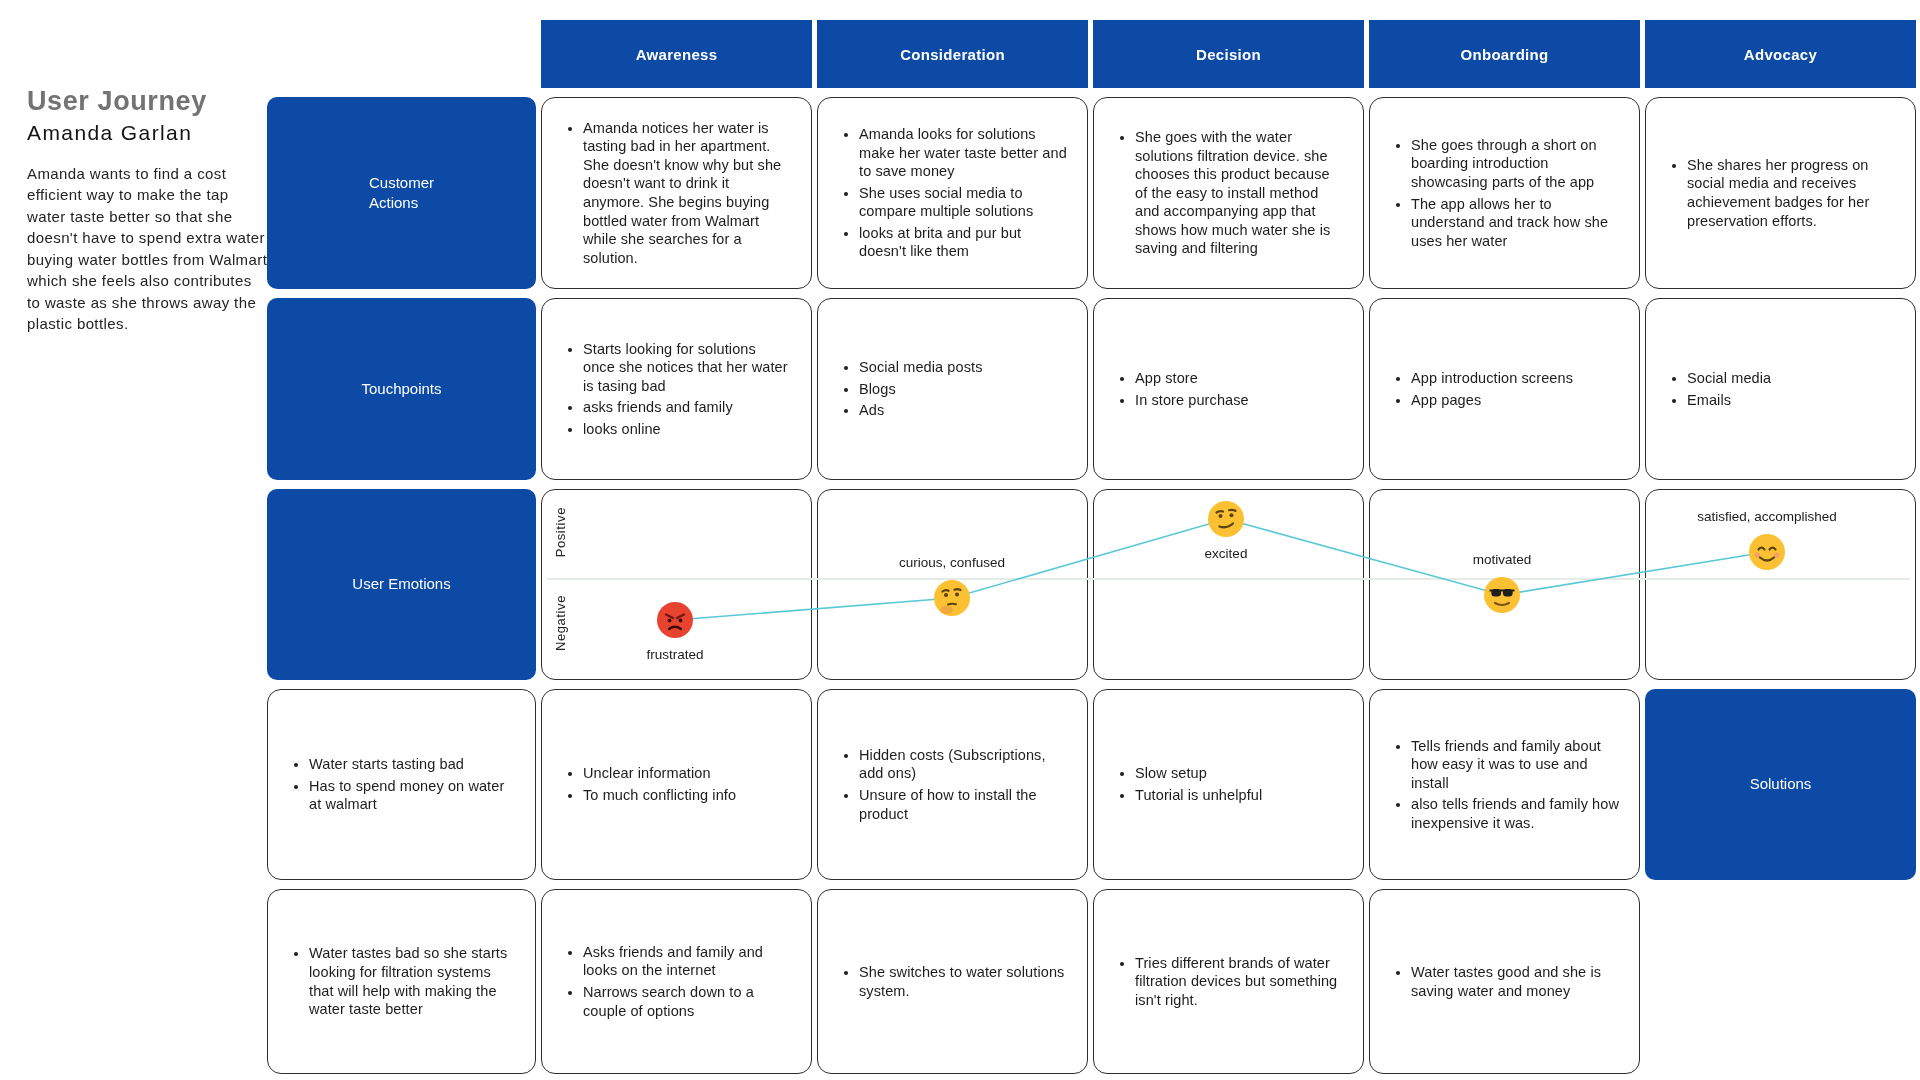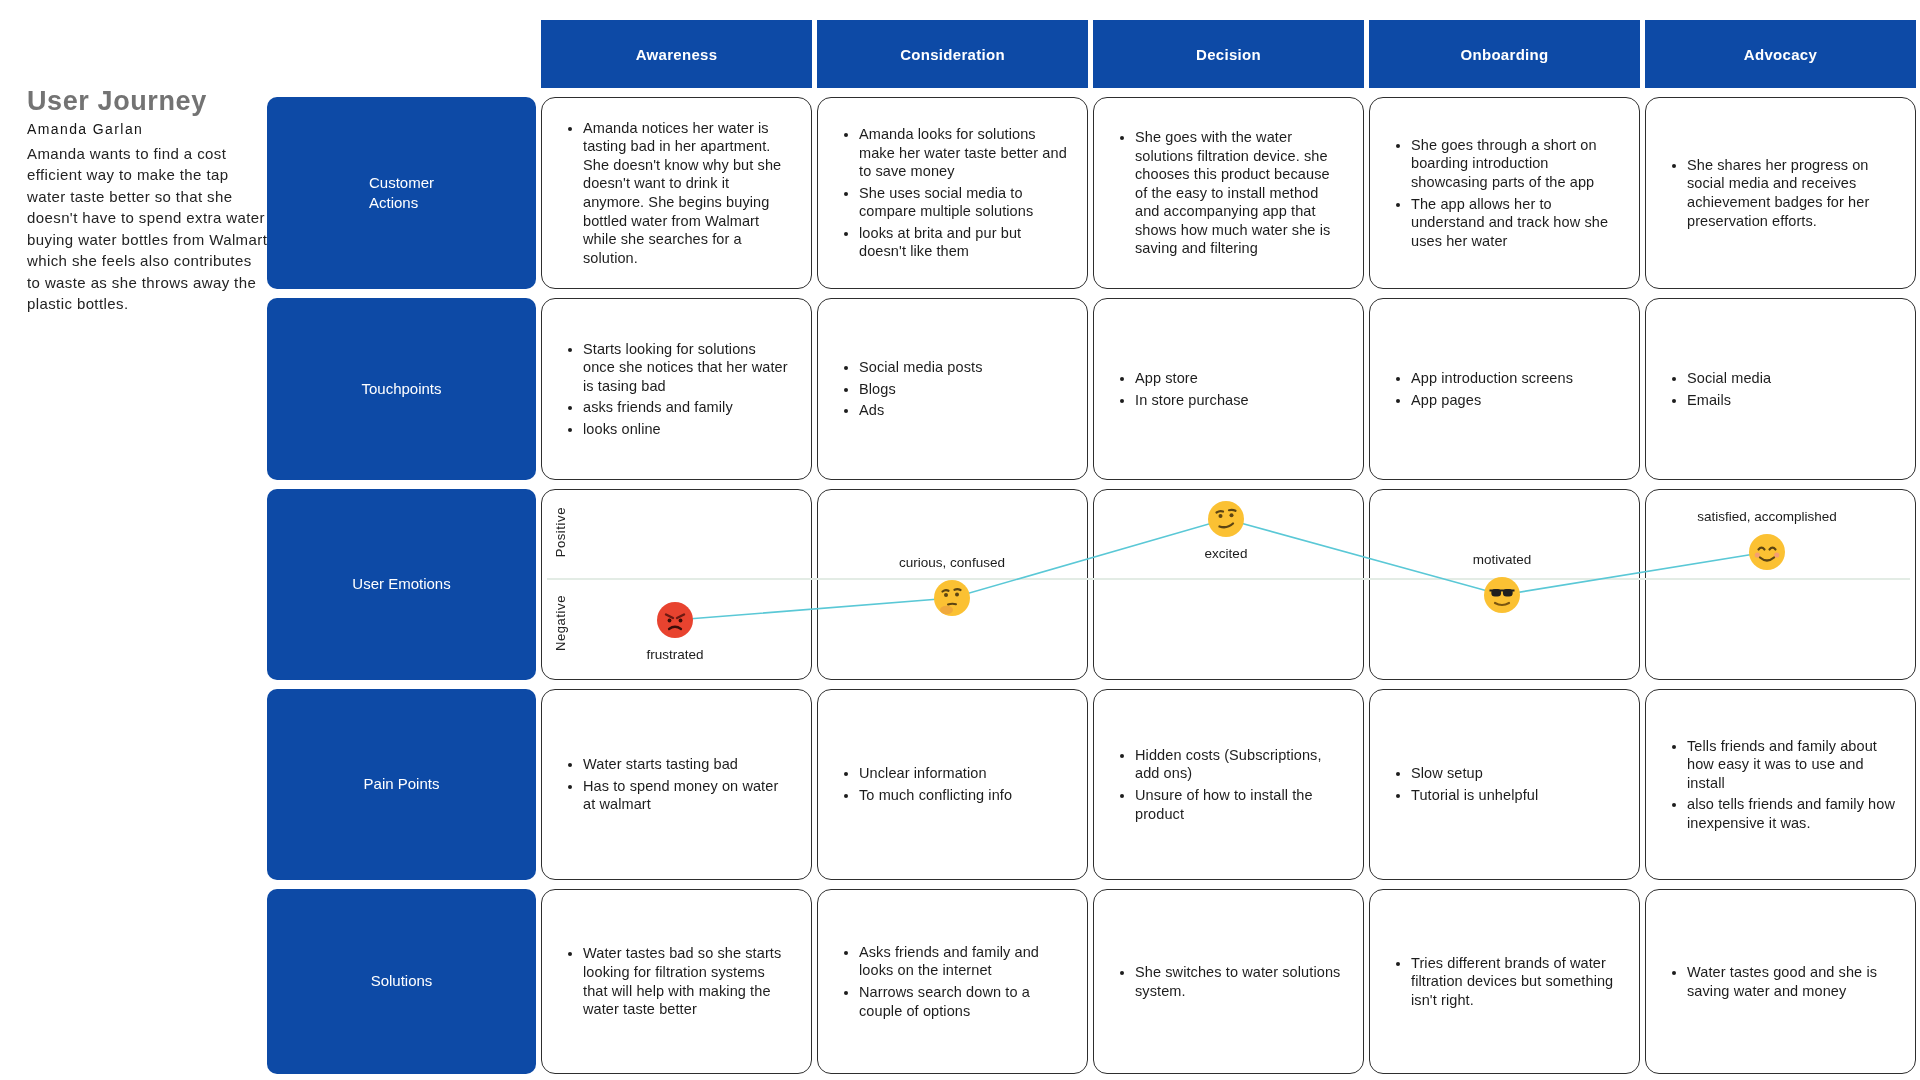--- a/index.html
+++ b/index.html
@@ -6,21 +6,21 @@
   * { box-sizing:border-box; }
   html,body { margin:0; padding:0; background:#fff; }
   .board {
     position:relative; width:1920px; height:1080px; overflow:hidden;
     background:#fff; font-family:"Liberation Sans", sans-serif; color:var(--ink);
   }
 
   
   .intro { position:absolute; left:27px; top:86px; width:242px; }
   .intro h1 { margin:0; font-size:27px; font-weight:bold; letter-spacing:.6px; color:#737373; }
-  .intro h2 { margin:4px 0 6px; font-size:14px; font-weight:400; letter-spacing:1.4px; color:#141414; }
+  .intro h2 { margin:4px 0 18px; font-size:21px; font-weight:400; letter-spacing:1.4px; color:#141414; }
   .intro p  { margin:0; font-size:15px; line-height:1.43; letter-spacing:.4px; color:#232323; }
 
   
   .grid {
     position:absolute; left:267px; top:20px;
     display:grid;
     grid-template-columns:269px repeat(5,271px);
     grid-template-rows:68px 192px 182px 191px 191px 185px;
     gap:9px 5px;
   }
@@ -138,21 +138,20 @@
         </ul>
       </div>
 
     <div class="row-label">User Emotions</div>
     <div class="cell"></div>
     <div class="cell"></div>
     <div class="cell"></div>
     <div class="cell"></div>
     <div class="cell"></div>
 
-    <div class="row-label">Pain Points</div>
     <div class="cell">
         <ul>
           <li>Water starts tasting bad</li>
           <li>Has to spend money on water at walmart</li>
         </ul>
       </div>
     <div class="cell">
         <ul>
           <li>Unclear information</li>
           <li>To much conflicting info</li>

